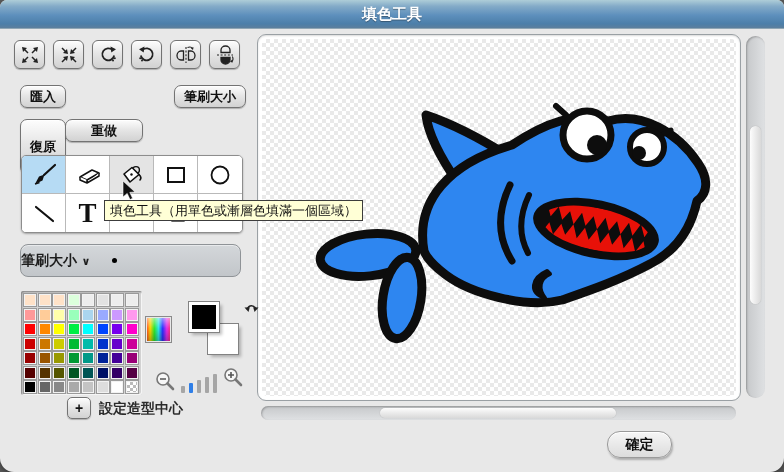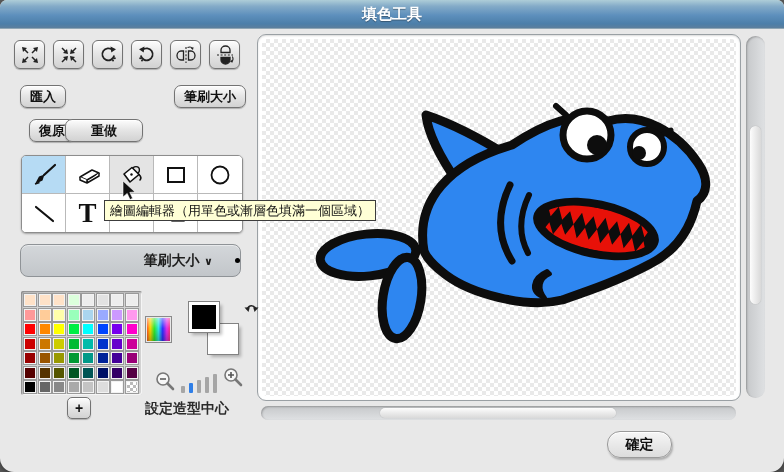--- a/index.html
+++ b/index.html
@@ -24,21 +24,21 @@
   .toolcell.row2{border-bottom:none;}
   .toolcell.selected{background:#B6DBF4;}
   .toolcell.hover{background:#E4E4E4;}
   
   #tooltip{position:absolute;left:104px;top:200px;height:19px;line-height:19px;background:#FFFFD6;border:1px solid #3c3c3c;
     padding:0 5px;font-size:13px;color:#111;white-space:nowrap;z-index:50;}
   #cursor{position:absolute;left:122px;top:181px;z-index:60;}
   
   #brushsize{position:absolute;left:20px;top:244px;width:219px;height:31px;border-radius:8px;
     background:linear-gradient(180deg,#D4D7DA,#C2C6CA);border:1px solid #8f9397;
-    box-shadow:inset 0 1px 0 #e8eaec;display:flex;align-items:center;justify-content:flex-end;gap:22px;}
+    box-shadow:inset 0 1px 0 #e8eaec;display:flex;align-items:center;justify-content:flex-start;gap:22px;}
   #brushsize .label{font-size:14px;font-weight:bold;color:#1d1d1d;}
   #brushsize .dot{width:5px;height:5px;border-radius:50%;background:#000;}
   
   #palettepanel{position:absolute;left:21px;top:291px;width:121px;height:104px;background:#D2D2D2;
     box-shadow:inset 1px 1px 2px rgba(0,0,0,.4),inset -1px -1px 0 #fafafa;border-radius:2px;}
   #palettegrid{display:grid;grid-template-columns:repeat(8,12px);grid-auto-rows:12px;gap:2.5px;padding:3px 0 0 3px;}
   .swatch{width:12px;height:12px;box-sizing:border-box;border:1px solid #f2f2f2;box-shadow:0 0 0 1px #9a9a9a;}
   .swatch.transparent{background-color:#fff;background-image:
       linear-gradient(45deg,#bbb 25%,transparent 25%,transparent 75%,#bbb 75%),
       linear-gradient(45deg,#bbb 25%,transparent 25%,transparent 75%,#bbb 75%);
@@ -50,21 +50,21 @@
   #fgswatch{left:189px;top:302px;z-index:6;}
   #bgswatch{left:208px;top:324px;z-index:5;}
   #swapicon{position:absolute;left:243px;top:299px;z-index:7;}
   
   #zoomout{position:absolute;left:154px;top:370px;}
   #zoomin{position:absolute;left:222px;top:366px;}
   #zoombars{position:absolute;left:181px;top:372px;height:21px;display:flex;align-items:flex-end;gap:4px;}
   .zbar{width:4px;border-radius:1px;}
   
   #centerbtn{left:67px;top:397px;width:22px;height:20px;font-size:14px;border-radius:5px;}
-  #centerlabel{position:absolute;left:99px;top:400px;font-size:14px;font-weight:bold;color:#2b2b2b;margin-left:46px;}
+  #centerlabel{position:absolute;left:99px;top:400px;font-size:14px;font-weight:bold;color:#2b2b2b;}
   
   #canvas{position:absolute;left:257px;top:34px;width:484px;height:367px;box-sizing:border-box;background:#fff;
     border:1px solid #9aa0a4;border-radius:9px;padding:4px;box-shadow:inset 0 1px 2px rgba(0,0,0,.15);}
   #checker{position:relative;width:100%;height:100%;overflow:hidden;border-radius:5px;background-color:#fff;
     background-image:linear-gradient(45deg,#e9e9e9 25%,transparent 25%,transparent 75%,#e9e9e9 75%),
                      linear-gradient(45deg,#e9e9e9 25%,transparent 25%,transparent 75%,#e9e9e9 75%);
     background-size:8px 8px;background-position:0 0,4px 4px;}
   #shark{position:absolute;left:38px;top:46px;}
   
   #vscroll{position:absolute;left:746px;top:36px;width:19px;height:362px;border-radius:10px;
@@ -151,21 +151,21 @@
       <path d="M17.8 17.6 L15 17 L16.8 14.8 Z" fill="#222"></path>
     </svg>
   </div>
 
   <div class="btn" style="left:20px;top:85px;height:21px;padding:0 9px">
       <span>匯入</span>
     </div>
   <div class="btn" style="left:174px;top:85px;height:21px;padding:0 9px">
       <span>筆刷大小</span>
     </div>
-  <div class="btn" style="left:29px;top:119px;height:21px;padding:0 9px">
+  <div class="btn" style="left:20px;top:119px;height:21px;padding:16px 9px">
       <span>復原</span>
     </div>
   <div class="btn" style="left:65px;top:119px;height:21px;padding:0 25px">
       <span>重做</span>
     </div>
 
   <div id="toolgrid">
     <div class="toolcell selected">
       <svg width="28" height="28" viewBox="0 0 28 28">
         <path d="M25 4 L14 14" stroke="#111" stroke-width="2.2" stroke-linecap="round"></path>
@@ -217,21 +217,21 @@
       </svg>
     </div>
     <div class="toolcell row2 last">
       <svg width="28" height="28" viewBox="0 0 28 28">
         <path d="M22 6 L12 16 L9 19 L8 20" stroke="#111" stroke-width="2" stroke-linecap="round" fill="none"></path>
         <path d="M20 4 L24 8 L21 11 L17 7 Z" fill="#111"></path>
       </svg>
     </div>
   </div>
 
-  <div id="tooltip">繪圖編輯器（用單色或漸層色填滿一個區域）</div>
+  <div id="tooltip">填色工具（用單色或漸層色填滿一個區域）</div>
   <div id="cursor">
     <svg width="14" height="21" viewBox="0 0 14 21">
       <path d="M1 0 L1 16 L5.2 12.4 L8 18.6 L10.6 17.3 L7.8 11.4 L13 11 Z" fill="#111" stroke="#fff" stroke-width="0.6"></path>
     </svg>
   </div>
 
   <div id="brushsize">
     <span>
       <span class="label">筆刷大小</span>
       <span class="label" style="font-size:11px">∨</span>

